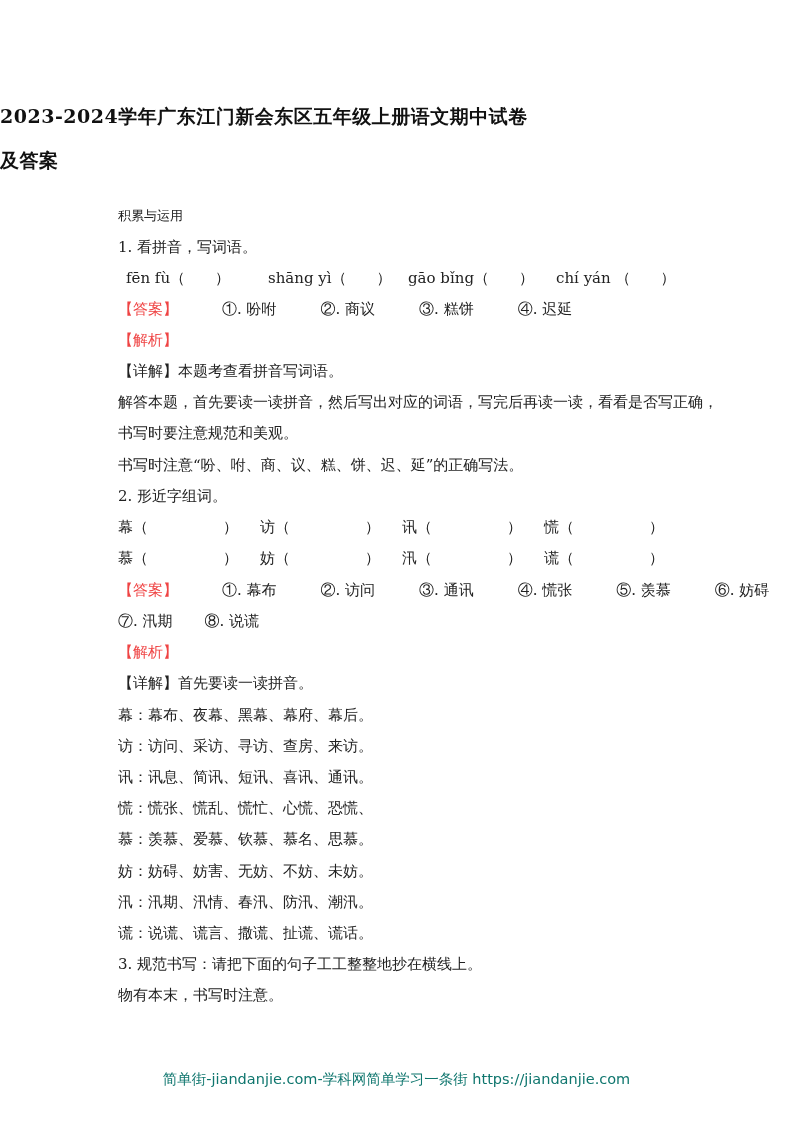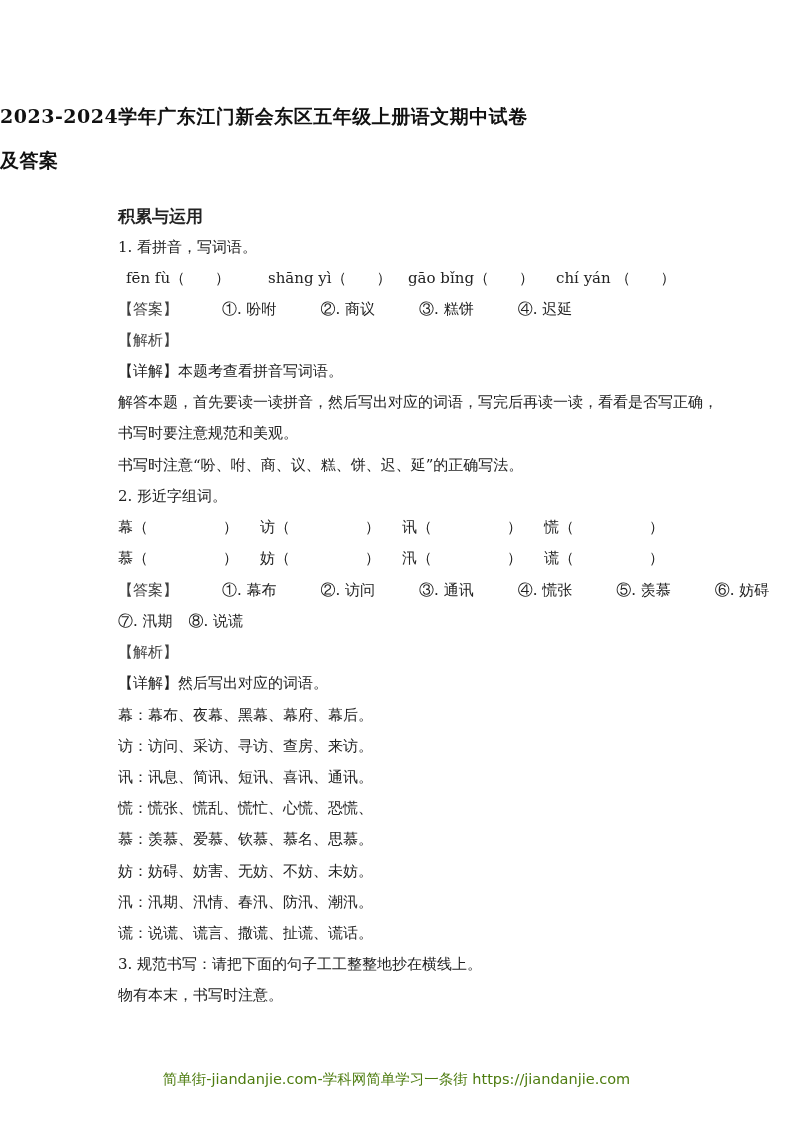--- a/index.html
+++ b/index.html
@@ -3,27 +3,27 @@
 <meta charset="utf-8">
 <style>
   html, body { margin: 0; padding: 0; background: #ffffff; }
   body { width: 793px; height: 1122px; position: relative; overflow: hidden;
          font-family: "DejaVu Serif", "Liberation Serif", serif; color: #222; }
   .title { position: absolute; left: 0; width: 793px; text-align: left;
            font-size: 19px; font-weight: bold; color: #111; letter-spacing: 0.5px; }
   .t1 { top: 104px; }
   .t2 { top: 148px; }
   .line { position: absolute; left: 118px; font-size: 15px; line-height: 18px; white-space: nowrap; }
-  .sec { font-weight: bold; font-family: "DejaVu Sans", sans-serif; font-size: 17px; }
-  .blue { color: #404040; }
+  .sec { font-weight: normal; font-family: "DejaVu Sans", sans-serif; font-size: 13px; }
+  .blue { color: #ef4444; }
   .pinyin span.item { display: inline-block; }
   .ans-item { display: inline-block; margin-left: 44px; }
   .grid-row span.cell { display: inline-block; width: 142px; }
   .footer { position: absolute; top: 1070px; left: 0; width: 793px; text-align: center;
-            font-family: "DejaVu Sans", sans-serif; font-size: 14.5px; color: #4d7c0f; }
+            font-family: "DejaVu Sans", sans-serif; font-size: 14.5px; color: #0f766e; }
 </style>
 </head>
 <body>
 
 <div class="title t1">2023-2024学年广东江门新会东区五年级上册语文期中试卷</div>
 <div class="title t2">及答案</div>
 
 <div class="line sec" style="top:207px">积累与运用</div>
 
 <div class="line" style="top:238px">1. 看拼音，写词语。</div>
@@ -43,24 +43,24 @@
 <div class="line grid-row" style="top:518px">
   <span class="cell">幕（　　　　　）</span><span class="cell">访（　　　　　）</span><span class="cell">讯（　　　　　）</span><span class="cell">慌（　　　　　）</span>
 </div>
 <div class="line grid-row" style="top:549px">
   <span class="cell">慕（　　　　　）</span><span class="cell">妨（　　　　　）</span><span class="cell">汛（　　　　　）</span><span class="cell">谎（　　　　　）</span>
 </div>
 <div class="line" style="top:581px">
   <span class="blue">【答案】</span><span class="ans-item">①. 幕布</span><span class="ans-item">②. 访问</span><span class="ans-item">③. 通讯</span><span class="ans-item">④. 慌张</span><span class="ans-item">⑤. 羡慕</span><span class="ans-item">⑥. 妨碍</span>
 </div>
 <div class="line" style="top:612px">
-  <span>⑦. 汛期</span><span class="ans-item" style="margin-left:16px">⑧. 说谎</span>
+  <span>⑦. 汛期</span><span class="ans-item" style="margin-left:32px">⑧. 说谎</span>
 </div>
 <div class="line blue" style="top:643px">【解析】</div>
-<div class="line" style="top:674px">【详解】然后写出对应的词语。</div>
+<div class="line" style="top:674px">【详解】首先要读一读拼音。</div>
 <div class="line" style="top:706px">幕：幕布、夜幕、黑幕、幕府、幕后。</div>
 <div class="line" style="top:737px">访：访问、采访、寻访、查房、来访。</div>
 <div class="line" style="top:768px">讯：讯息、简讯、短讯、喜讯、通讯。</div>
 <div class="line" style="top:799px">慌：慌张、慌乱、慌忙、心慌、恐慌、</div>
 <div class="line" style="top:830px">慕：羡慕、爱慕、钦慕、慕名、思慕。</div>
 <div class="line" style="top:862px">妨：妨碍、妨害、无妨、不妨、未妨。</div>
 <div class="line" style="top:893px">汛：汛期、汛情、春汛、防汛、潮汛。</div>
 <div class="line" style="top:924px">谎：说谎、谎言、撒谎、扯谎、谎话。</div>
 
 <div class="line" style="top:955px">3. 规范书写：请把下面的句子工工整整地抄在横线上。</div>

